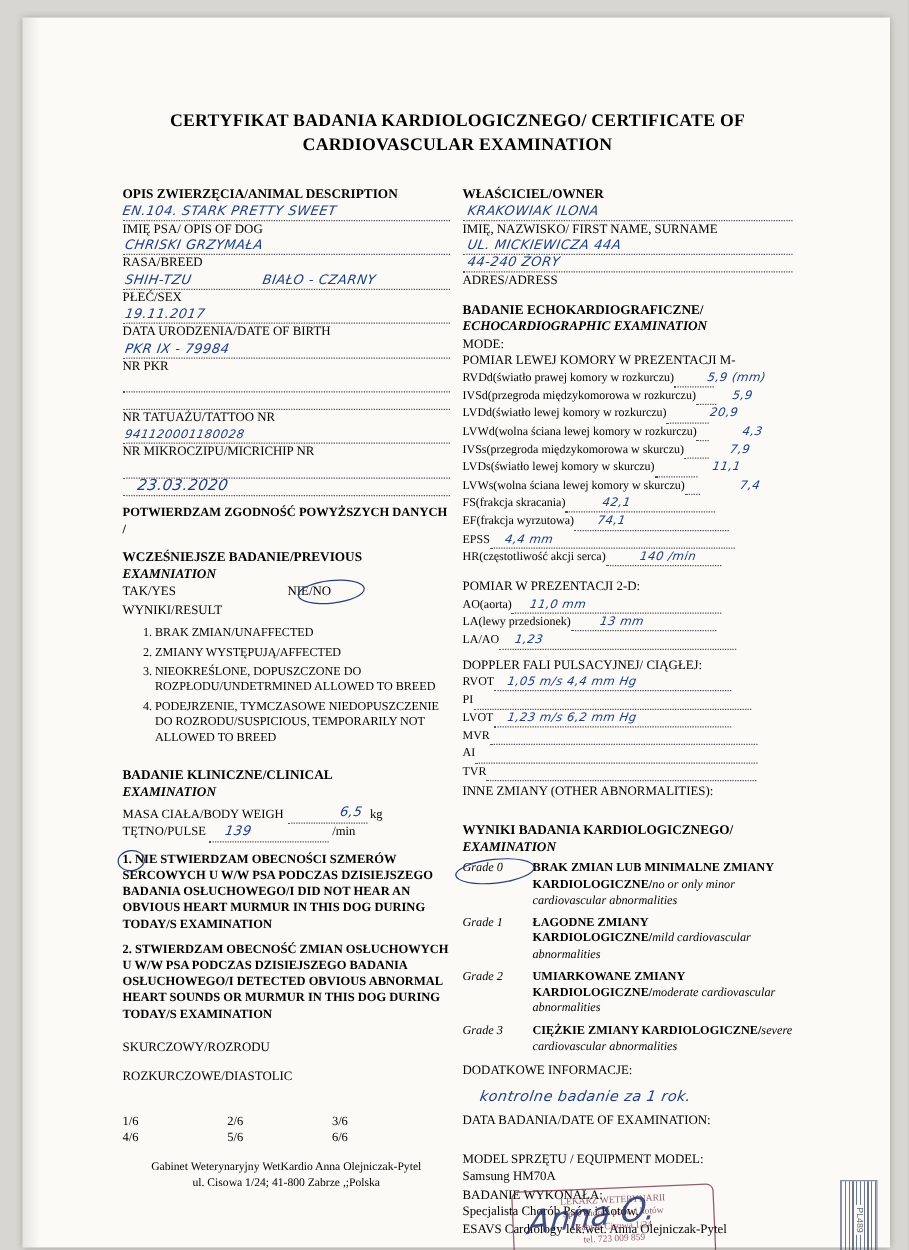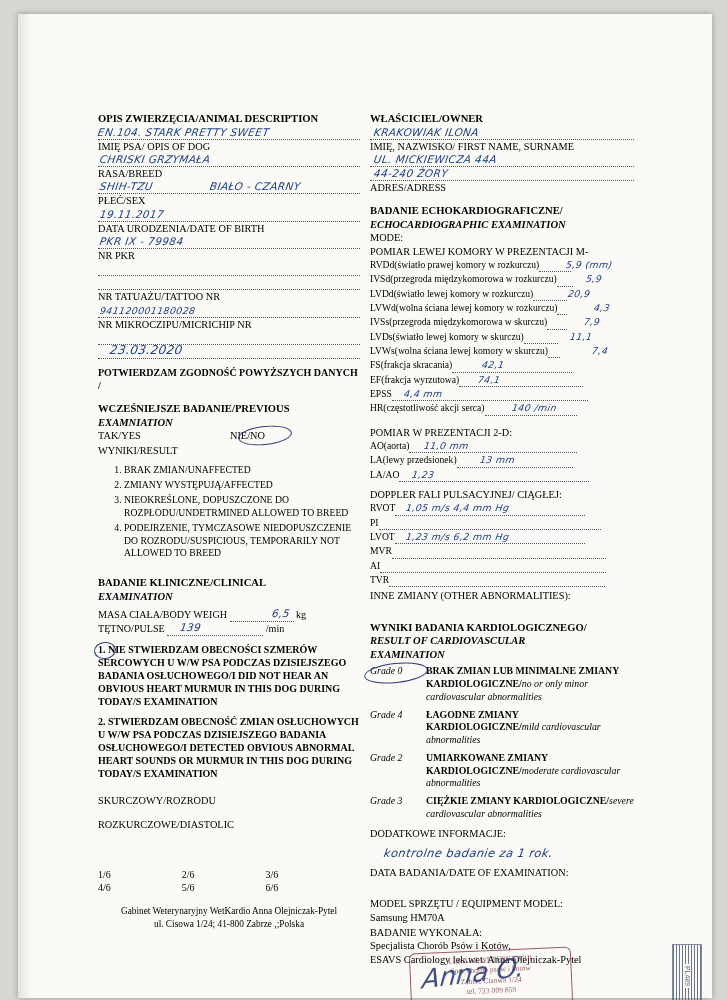--- a/index.html
+++ b/index.html
@@ -138,21 +138,21 @@
   }
 
   .fine {
     margin-top: 12px;
     text-align: center;
     font-size: 9.3px;
     line-height: 1.35;
   }
 
   .results-grid {
-    margin-top: 20px;
+    margin-top: 6px;
     font-size: 10px;
     width: 250px;
   }
   .results-grid .r {
     display: flex;
     justify-content: space-between;
     margin-bottom: 2px;
   }
   .results-grid .r span { width: 33%; }
 
@@ -208,20 +208,24 @@
   }
 </style>
 </head>
 <body>
 
 <div id="page">
   <div id="sheet">
 
     <div id="inner">
 
+      <div class="title">
+        <div>CERTYFIKAT BADANIA KARDIOLOGICZNEGO/ CERTIFICATE OF</div>
+        <div>CARDIOVASCULAR EXAMINATION</div>
+      </div>
 
       <div class="cols">
 
         <div class="colL">
 
           <div class="h">OPIS ZWIERZĘCIA/ANIMAL DESCRIPTION</div>
 
           <div class="rowline">
             <span class="hw" style="left:0;">EN.104. STARK  PRETTY SWEET</span>
           </div>
@@ -457,34 +461,33 @@
             <div class="mline">
               <span class="sm">TVR</span><span class="fill" style="width:216px;"></span>
             </div>
           </div>
           <div class="lbl" style="margin-top:2px;">INNE ZMIANY (OTHER ABNORMALITIES):</div>
 
           <div class="gap18"></div>
 
           <div class="h">
             <div>WYNIKI BADANIA KARDIOLOGICZNEGO/</div>
-            <div class="it">RESULT OF CARDIOVASCULAR</div>
             <div class="it">EXAMINATION</div>
           </div>
 
           <div class="grades" style="position:relative;">
             <span class="ellipse" style="left:-6px;top:-2px;width:62px;height:18px;"></span>
             <div class="grade">
               <div class="gname">Grade 0</div>
               <div class="gtxt">
                 <b>BRAK ZMIAN LUB MINIMALNE ZMIANY KARDIOLOGICZNE/</b><i>no or only minor cardiovascular abnormalities</i>
               </div>
             </div>
             <div class="grade">
-              <div class="gname">Grade 4</div>
+              <div class="gname">Grade 1</div>
               <div class="gtxt">
                 <b>ŁAGODNE ZMIANY KARDIOLOGICZNE/</b><i>mild cardiovascular abnormalities</i>
               </div>
             </div>
             <div class="grade">
               <div class="gname">Grade 2</div>
               <div class="gtxt">
                 <b>UMIARKOWANE ZMIANY KARDIOLOGICZNE/</b><i>moderate cardiovascular abnormalities</i>
               </div>
             </div>

